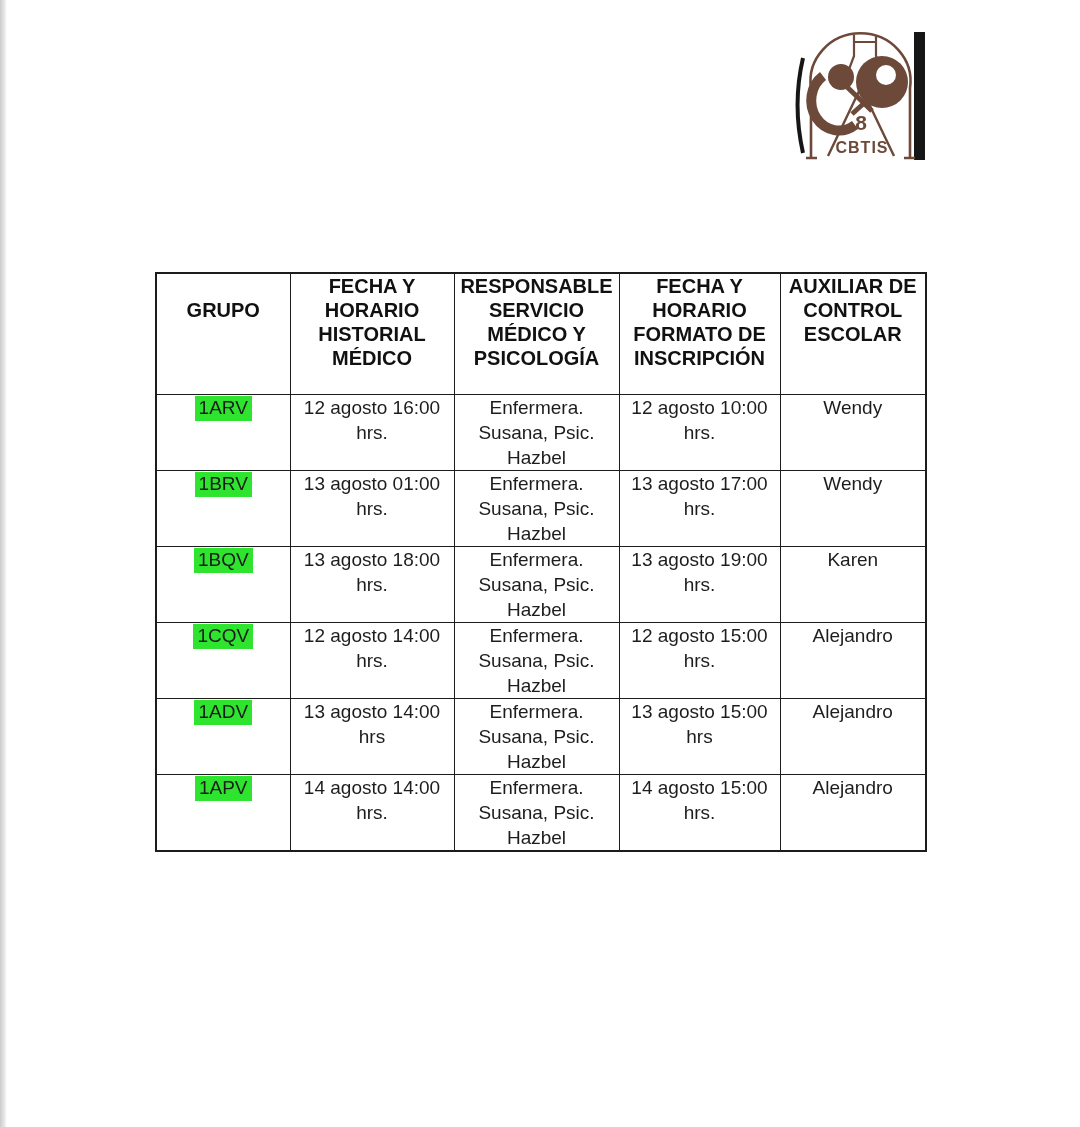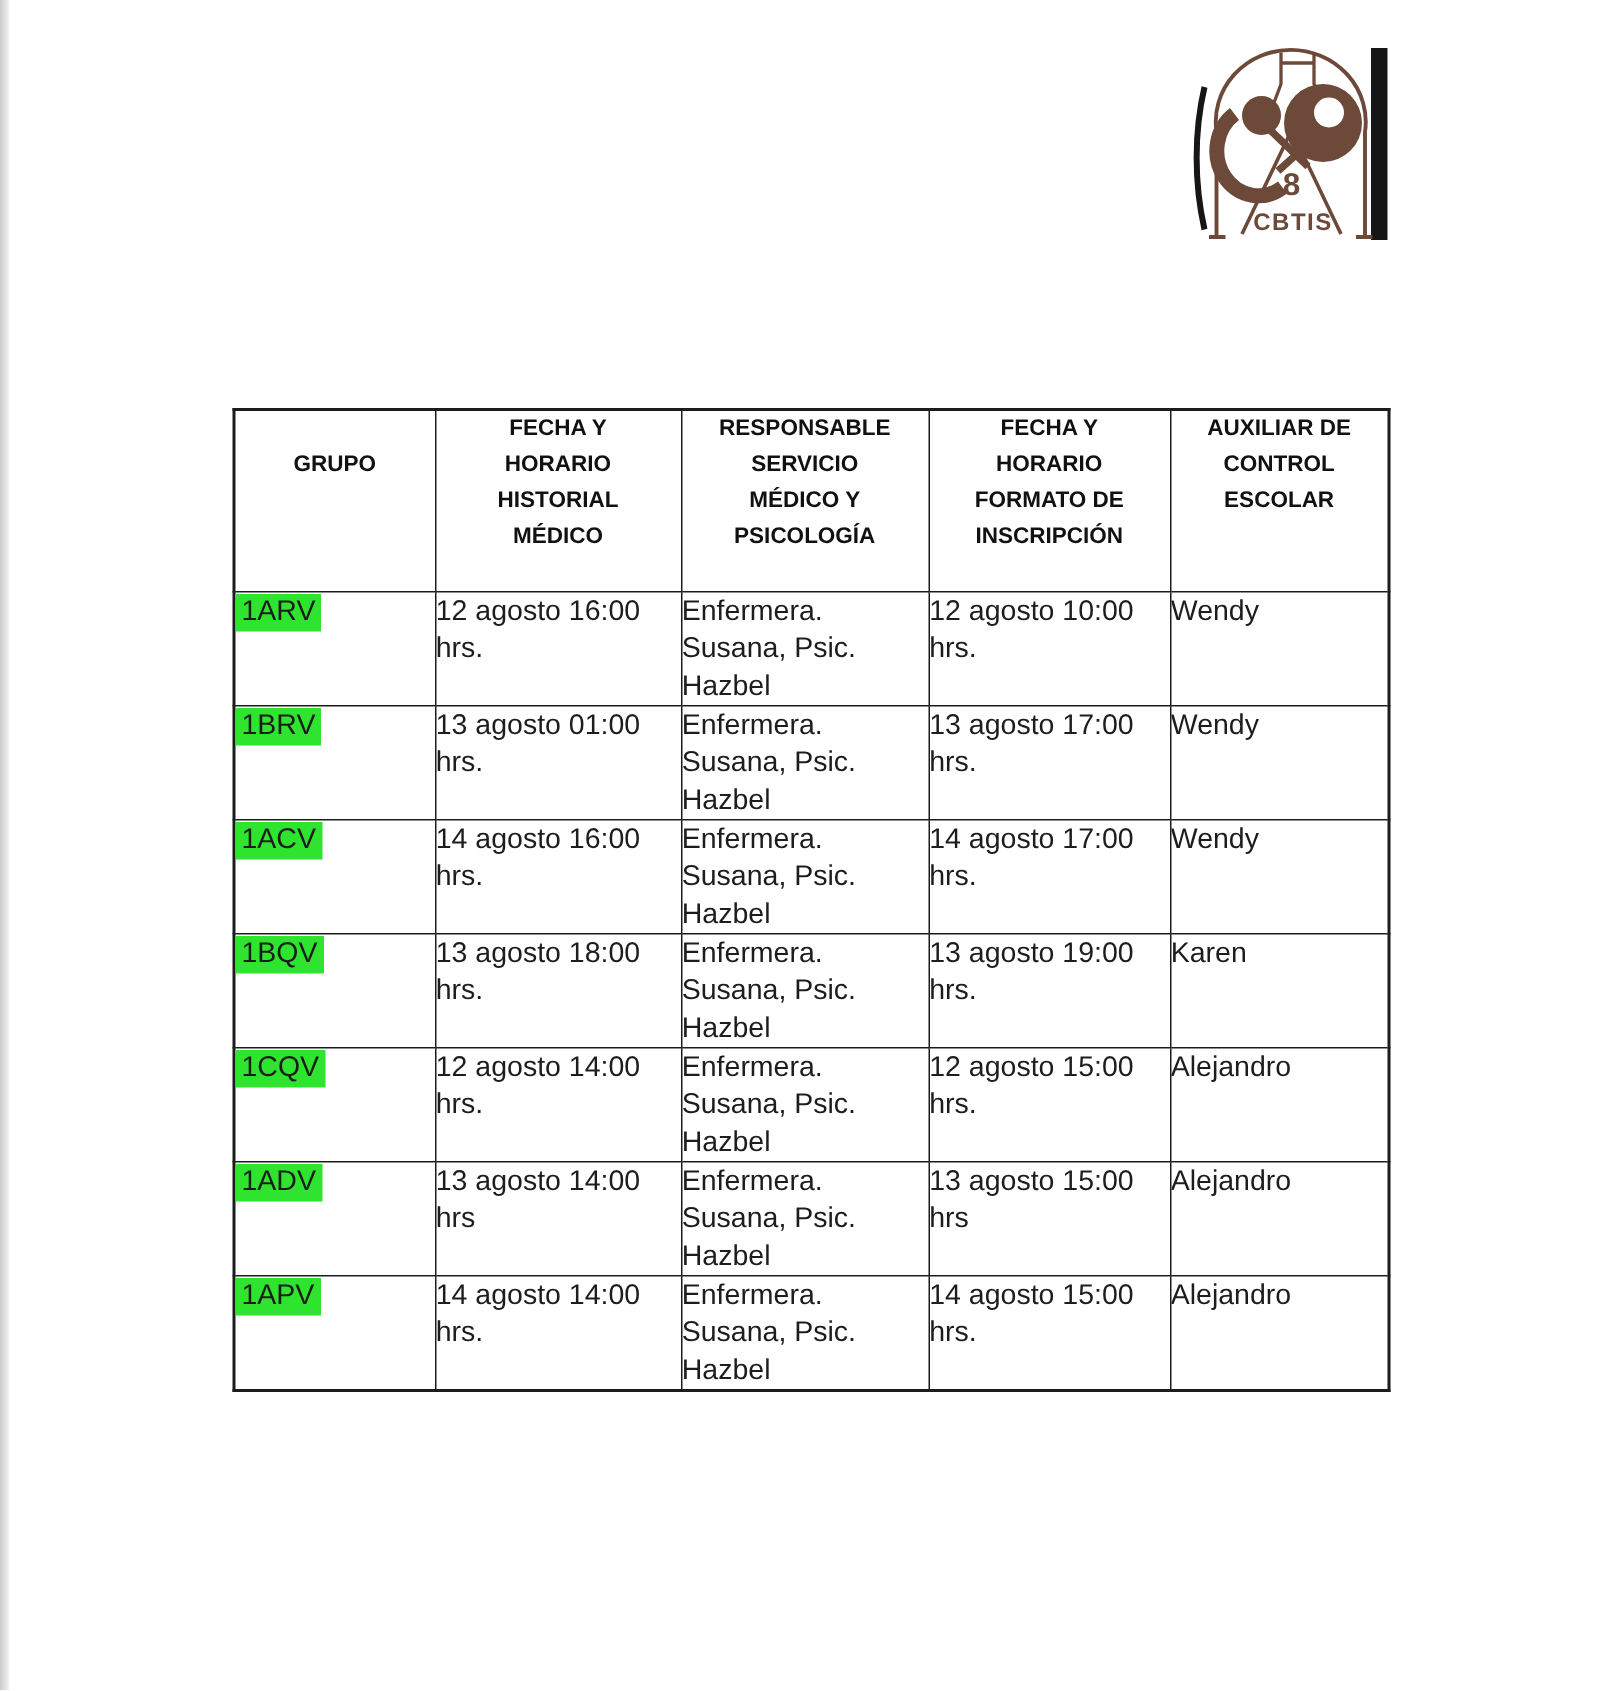--- a/index.html
+++ b/index.html
@@ -31,36 +31,36 @@
     border: 2px solid #1c1c1c;
   }
   table.schedule th, table.schedule td {
     border: 1.5px solid #1c1c1c;
     padding: 0;
     vertical-align: top;
     overflow: hidden;
   }
   thead th {
     height: 96px;
-    font-size: 15px;
+    font-size: 20px;
     font-weight: bold;
     color: #111111;
     line-height: 24px;
     padding-top: 5px;
     text-align: center;
     white-space: pre-line;
   }
   thead th.hdr-grupo { padding-top: 24px; }
   tbody td {
     height: 74px;
     font-size: 19px;
     color: #1d1d1d;
     line-height: 25px;
     padding-top: 2px;
-    text-align: left;
+    text-align: center;
     white-space: pre-line;
   }
   tr.gray-top td { border-top: 1px solid #701a75; }
   .hl {
     display: inline-block;
     background: #2fe42f;
     color: #1b1b1b;
     padding: 1px 4px 2px 4px;
     font-size: 19px;
     line-height: 22px;
@@ -146,31 +146,20 @@
         <td>13 agosto 01:00
 hrs.</td>
         <td>Enfermera.
 Susana, Psic.
 Hazbel</td>
         <td>13 agosto 17:00
 hrs.</td>
         <td>Wendy</td>
       </tr>
       <tr>
-        <td><span class="hl">1ACV</span></td>
-        <td>14 agosto 16:00
-hrs.</td>
-        <td>Enfermera.
-Susana, Psic.
-Hazbel</td>
-        <td>14 agosto 17:00
-hrs.</td>
-        <td>Wendy</td>
-      </tr>
-      <tr>
         <td><span class="hl">1BQV</span></td>
         <td>13 agosto 18:00
 hrs.</td>
         <td>Enfermera.
 Susana, Psic.
 Hazbel</td>
         <td>13 agosto 19:00
 hrs.</td>
         <td>Karen</td>
       </tr>

